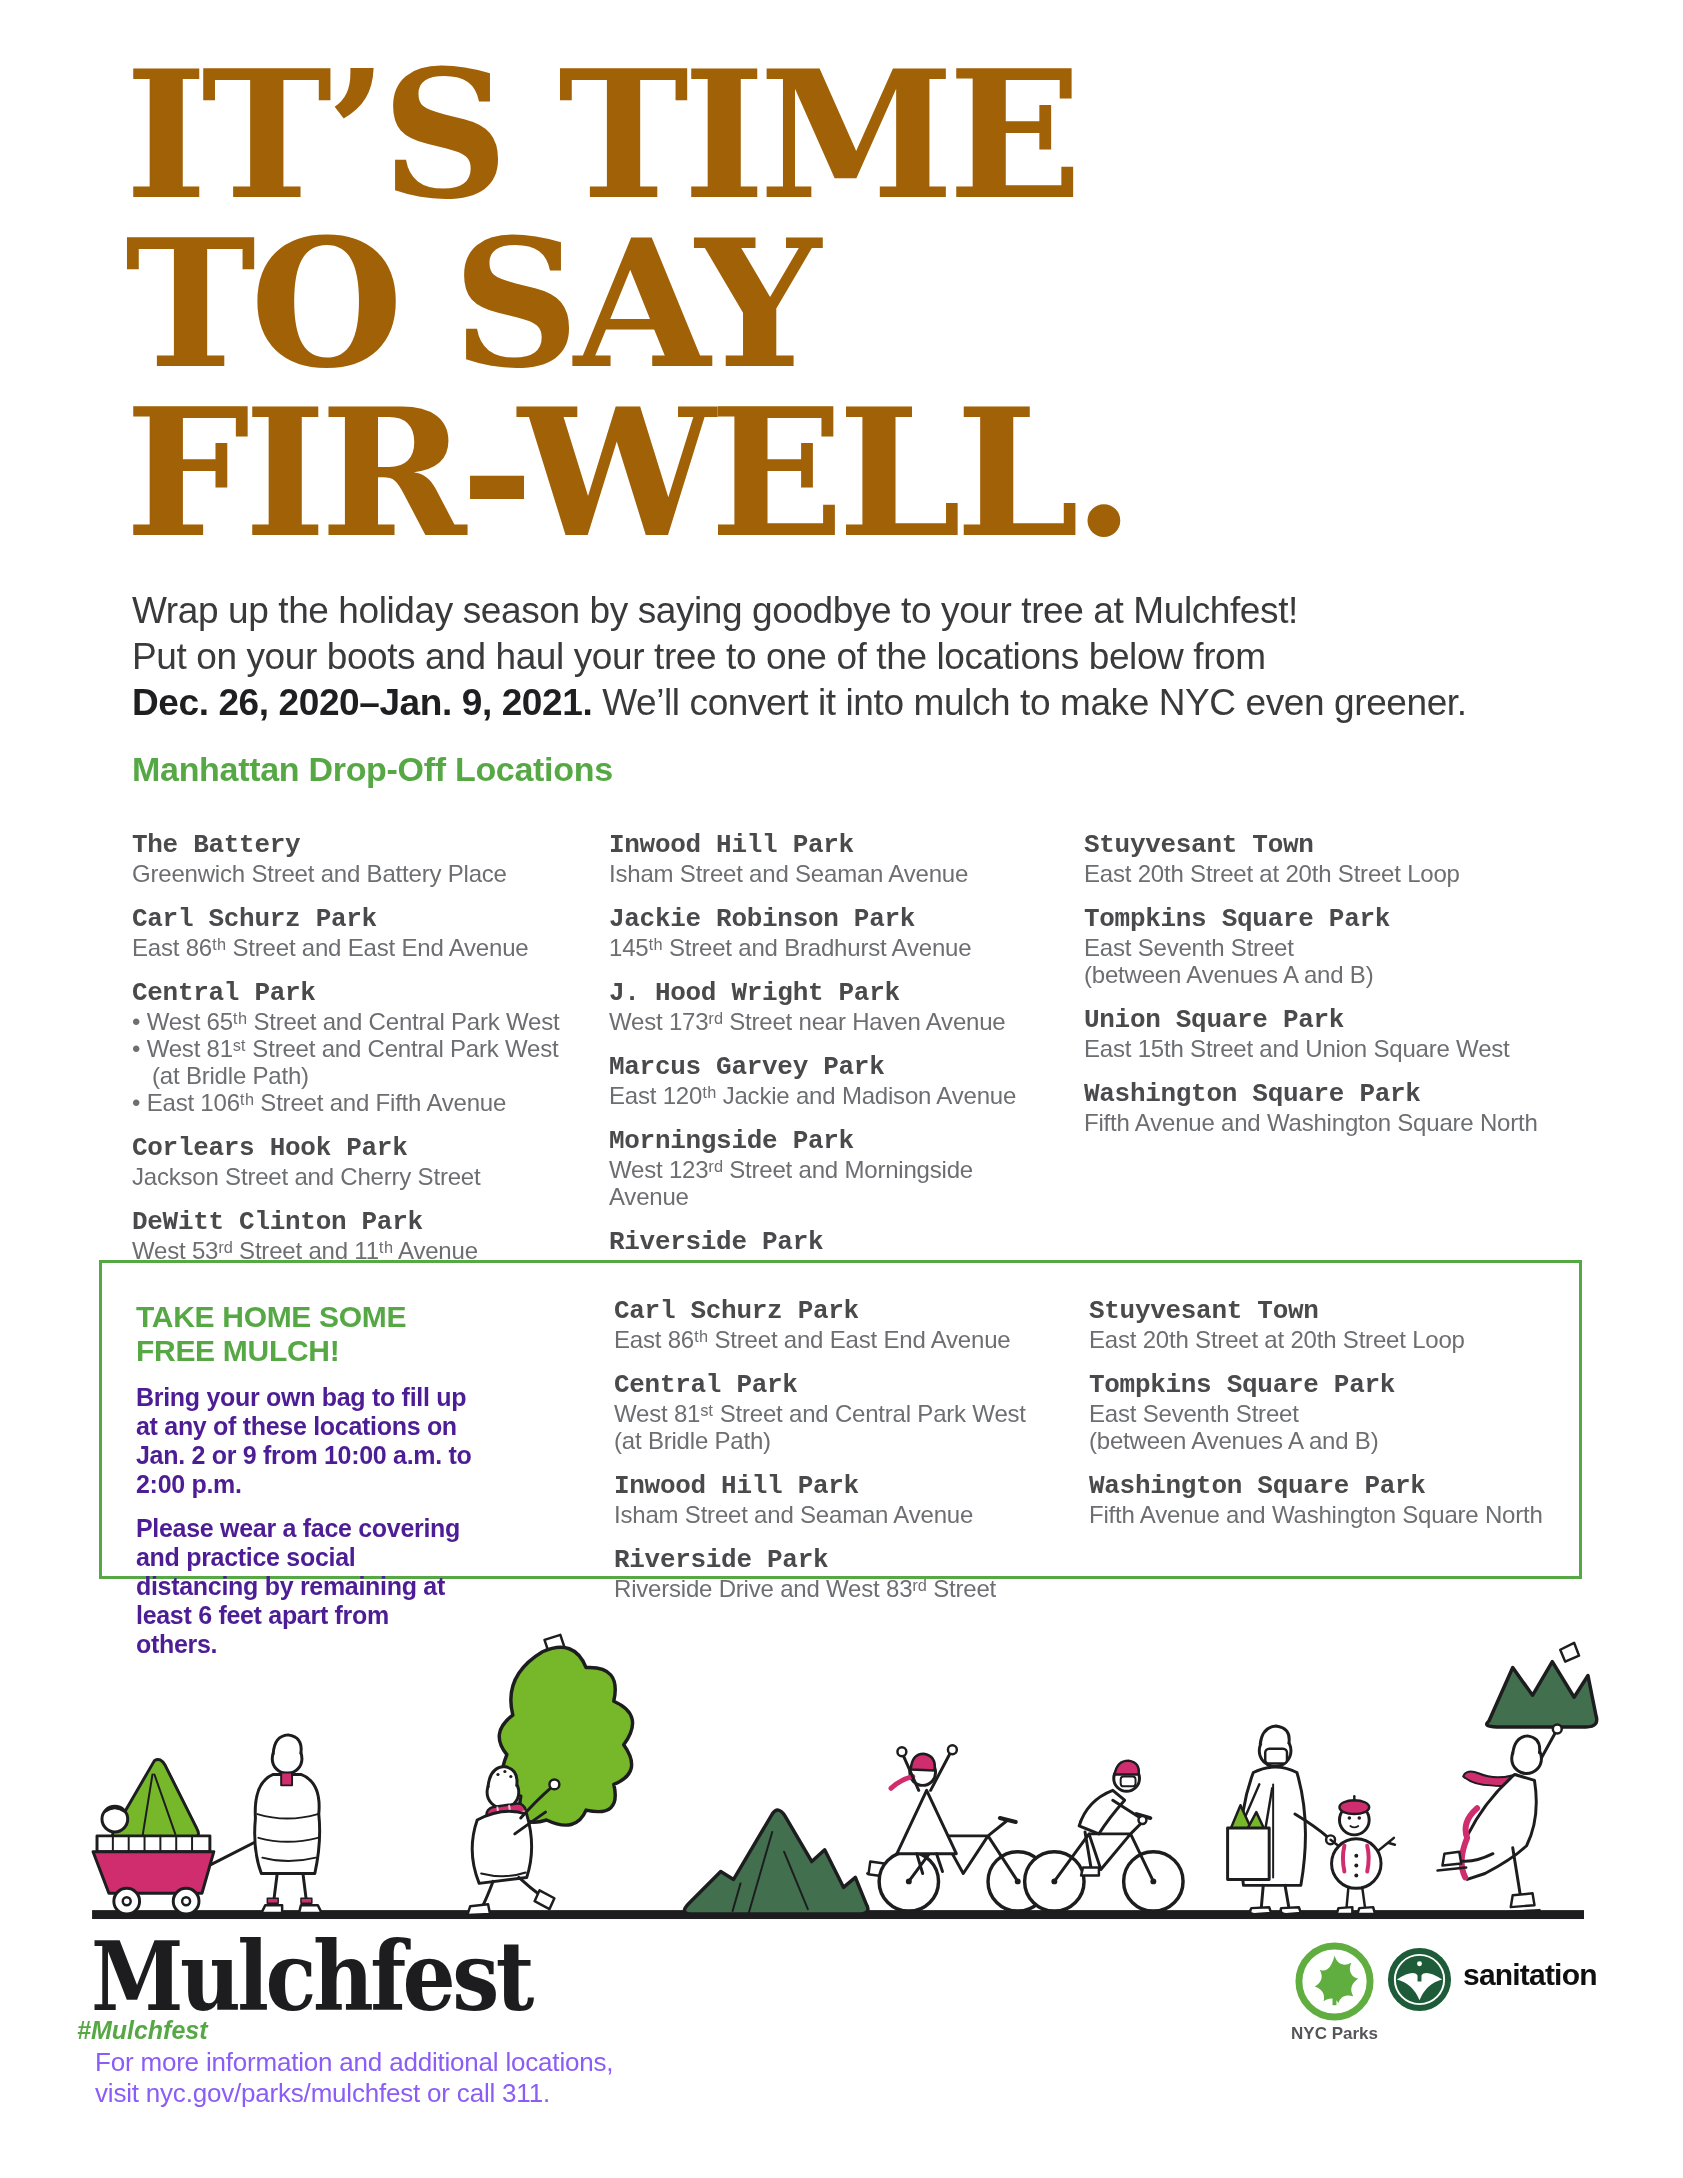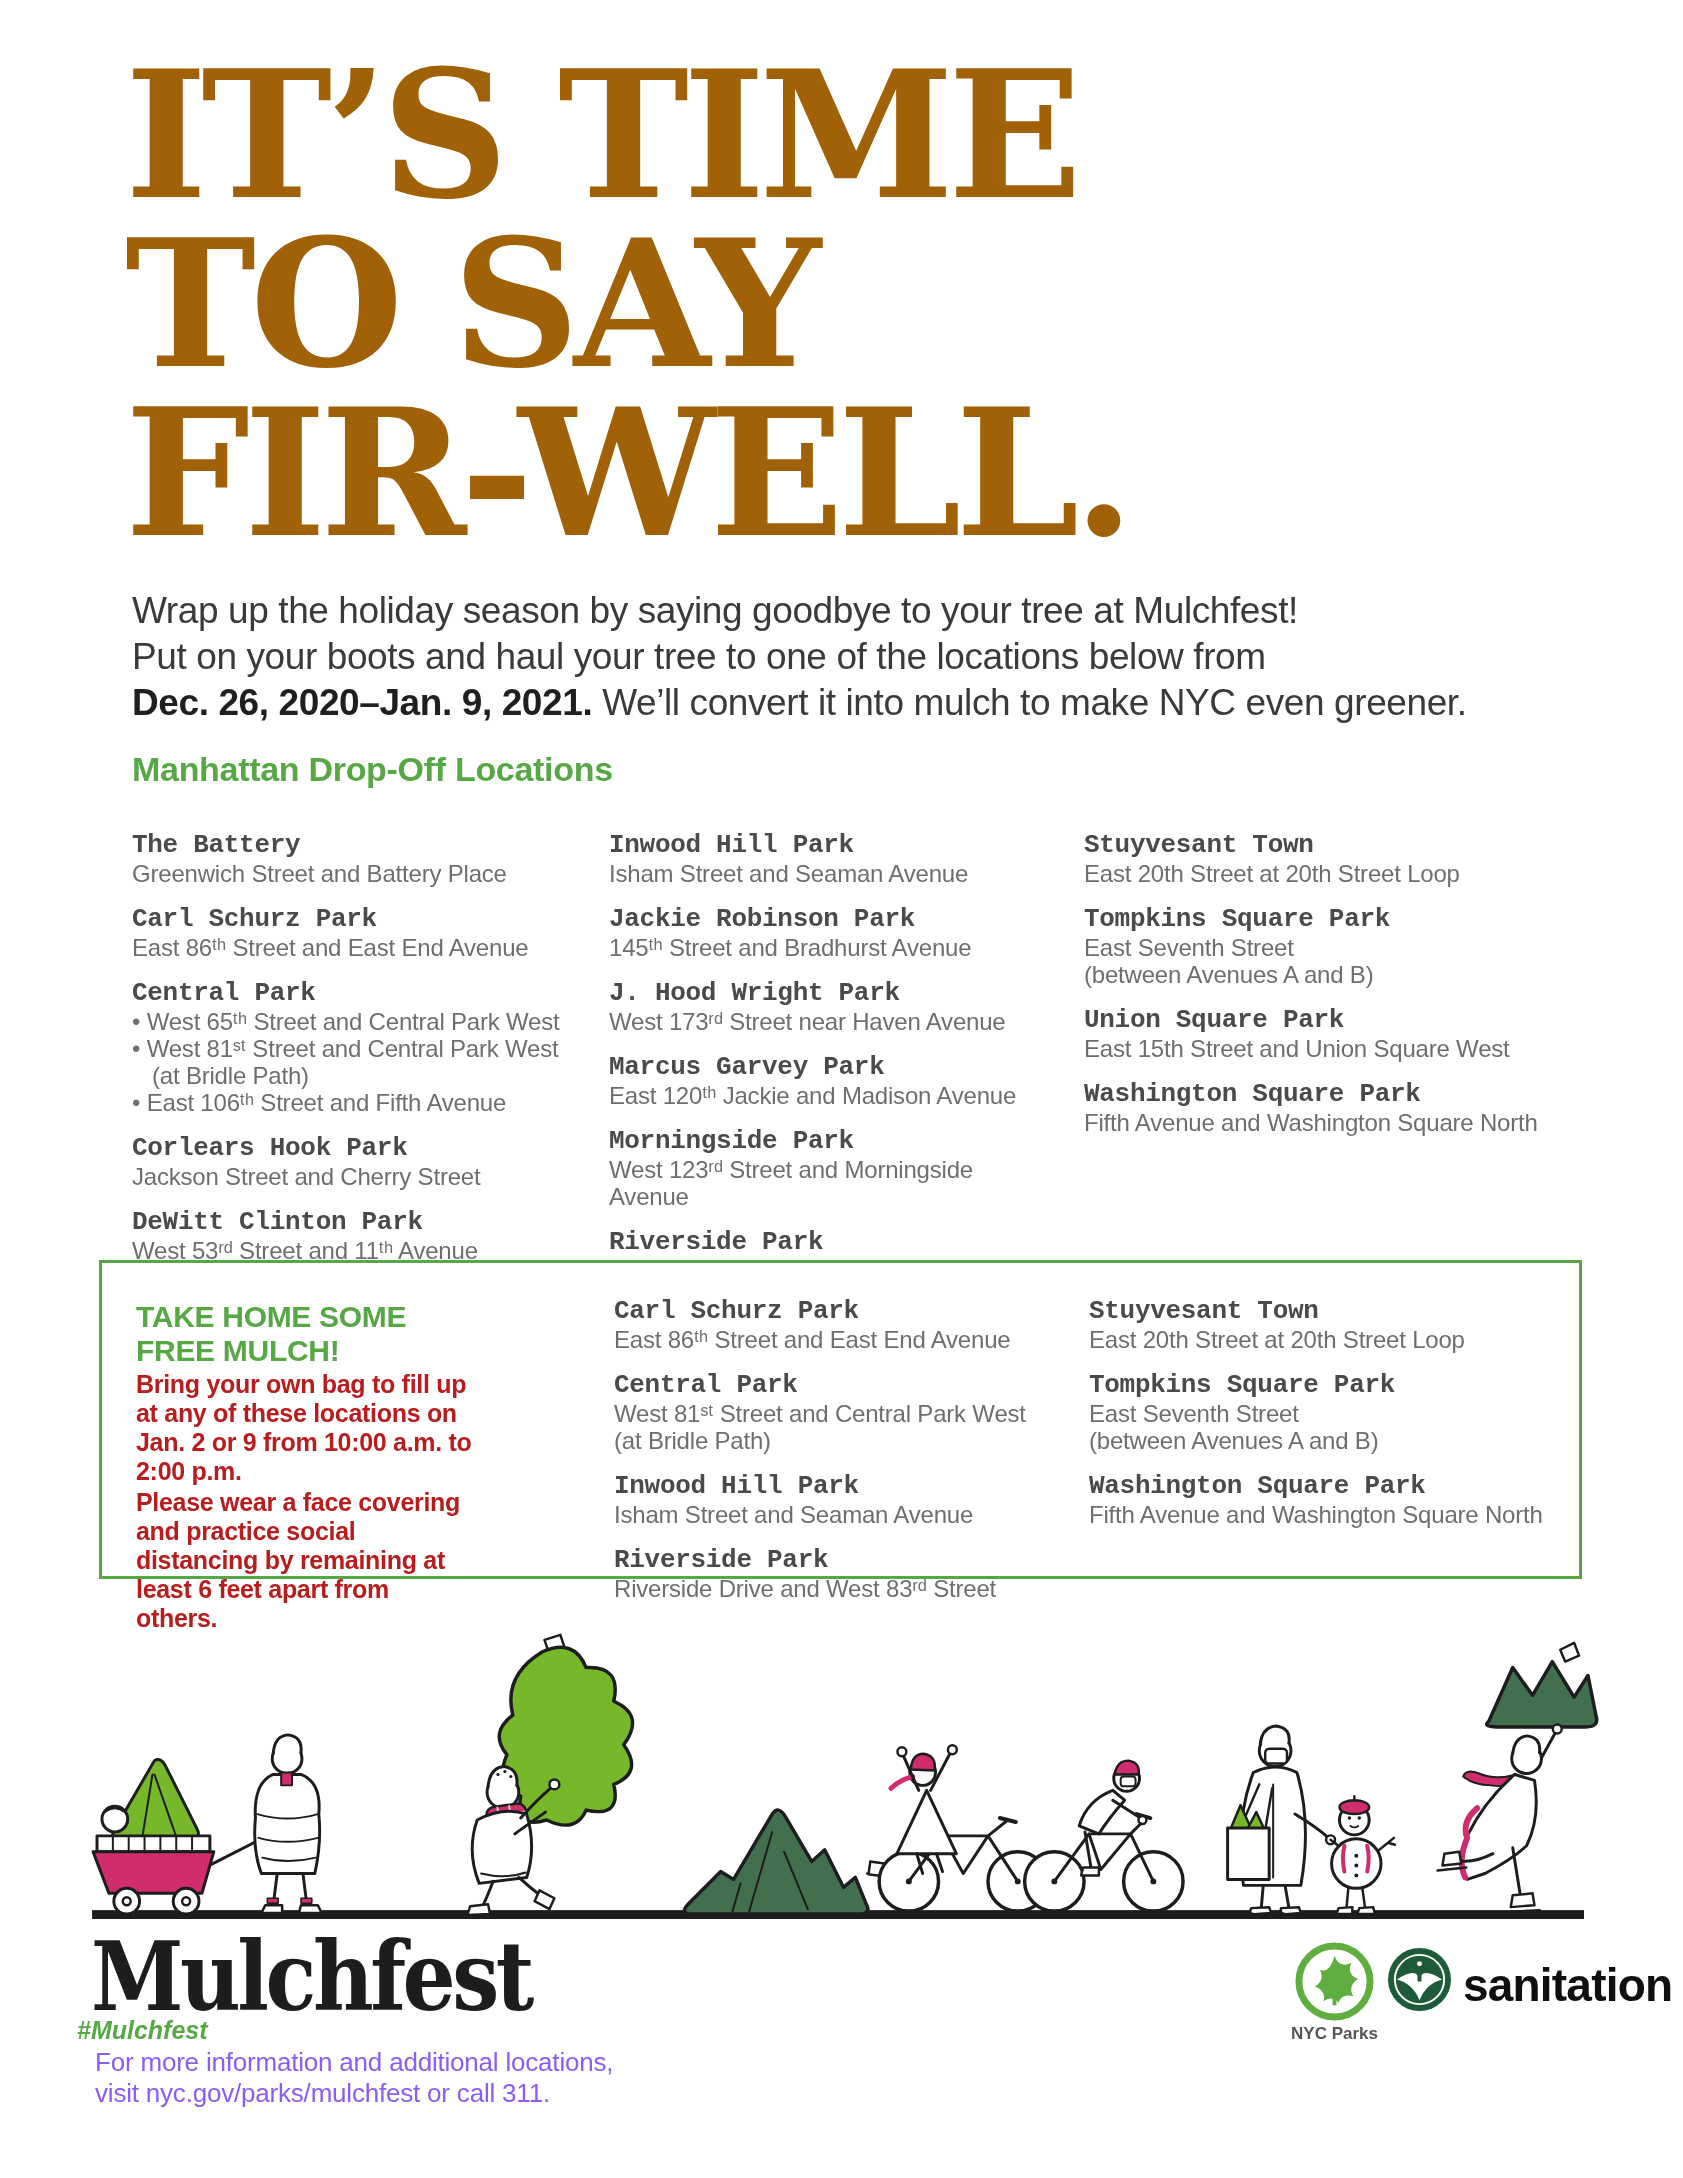--- a/index.html
+++ b/index.html
@@ -30,34 +30,34 @@
   .loc-addr{font-size:24px;color:#6d6e71;line-height:27px;letter-spacing:-0.2px;}
   .loc-addr.bullet{padding-left:20px;text-indent:-20px;}
   .loc-addr.cont{padding-left:20px;}
   
   .mulch-box{
     position:absolute;left:99px;top:1260px;width:1483px;height:319px;
     border:3px solid #56a845;box-sizing:border-box;background:#fff;
   }
   .mulch-box .bx-left{position:absolute;left:34px;top:37px;width:356px;}
   .mulch-box .bx-heading{font-size:30px;font-weight:bold;color:#56a845;line-height:34px;letter-spacing:-0.3px;}
-  .mulch-box .bx-para{font-size:25px;font-weight:bold;color:#b91c1c;line-height:29px;margin-top:2px;letter-spacing:-0.3px;width:337px;}
+  .mulch-box .bx-para{font-size:25px;font-weight:bold;color:#4c1d95;line-height:29px;margin-top:15px;letter-spacing:-0.3px;width:337px;}
   .mulch-box .bx-mid{position:absolute;left:512px;top:33px;width:436px;}
   .mulch-box .bx-right{position:absolute;left:987px;top:33px;width:465px;}
   
   .wordmark{
     position:absolute;left:91px;top:1927px;
     font-family:"DejaVu Serif","Liberation Serif",serif;font-weight:700;
     font-size:95px;line-height:99px;letter-spacing:-4px;color:#1d1c1e;
     transform:scaleX(0.88);transform-origin:left top;
   }
   .hashtag{position:absolute;left:77px;top:2016px;font-size:25px;font-weight:bold;color:#56a845;font-style:italic;}
   .footer-info{position:absolute;left:95px;top:2047px;font-size:26px;line-height:31px;color:#8b5cf6;letter-spacing:-0.2px;}
   .parks-label{position:absolute;left:1291px;top:2024px;width:87px;text-align:center;font-size:17px;font-weight:bold;color:#55565a;}
-  .sanitation-label{position:absolute;left:1463px;top:1958px;font-size:46px;font-weight:bold;color:#0f0f10;letter-spacing:-0.8px;}
+  .sanitation-label{position:absolute;left:1463px;top:1958px;font-size:30px;font-weight:bold;color:#0f0f10;letter-spacing:-0.8px;}
   svg{display:block;}
 </style>
 </head>
 <body>
 
 <div class="page">
 
   <div class="headline">
     <div>IT’S TIME</div>
     <div>TO SAY</div>

